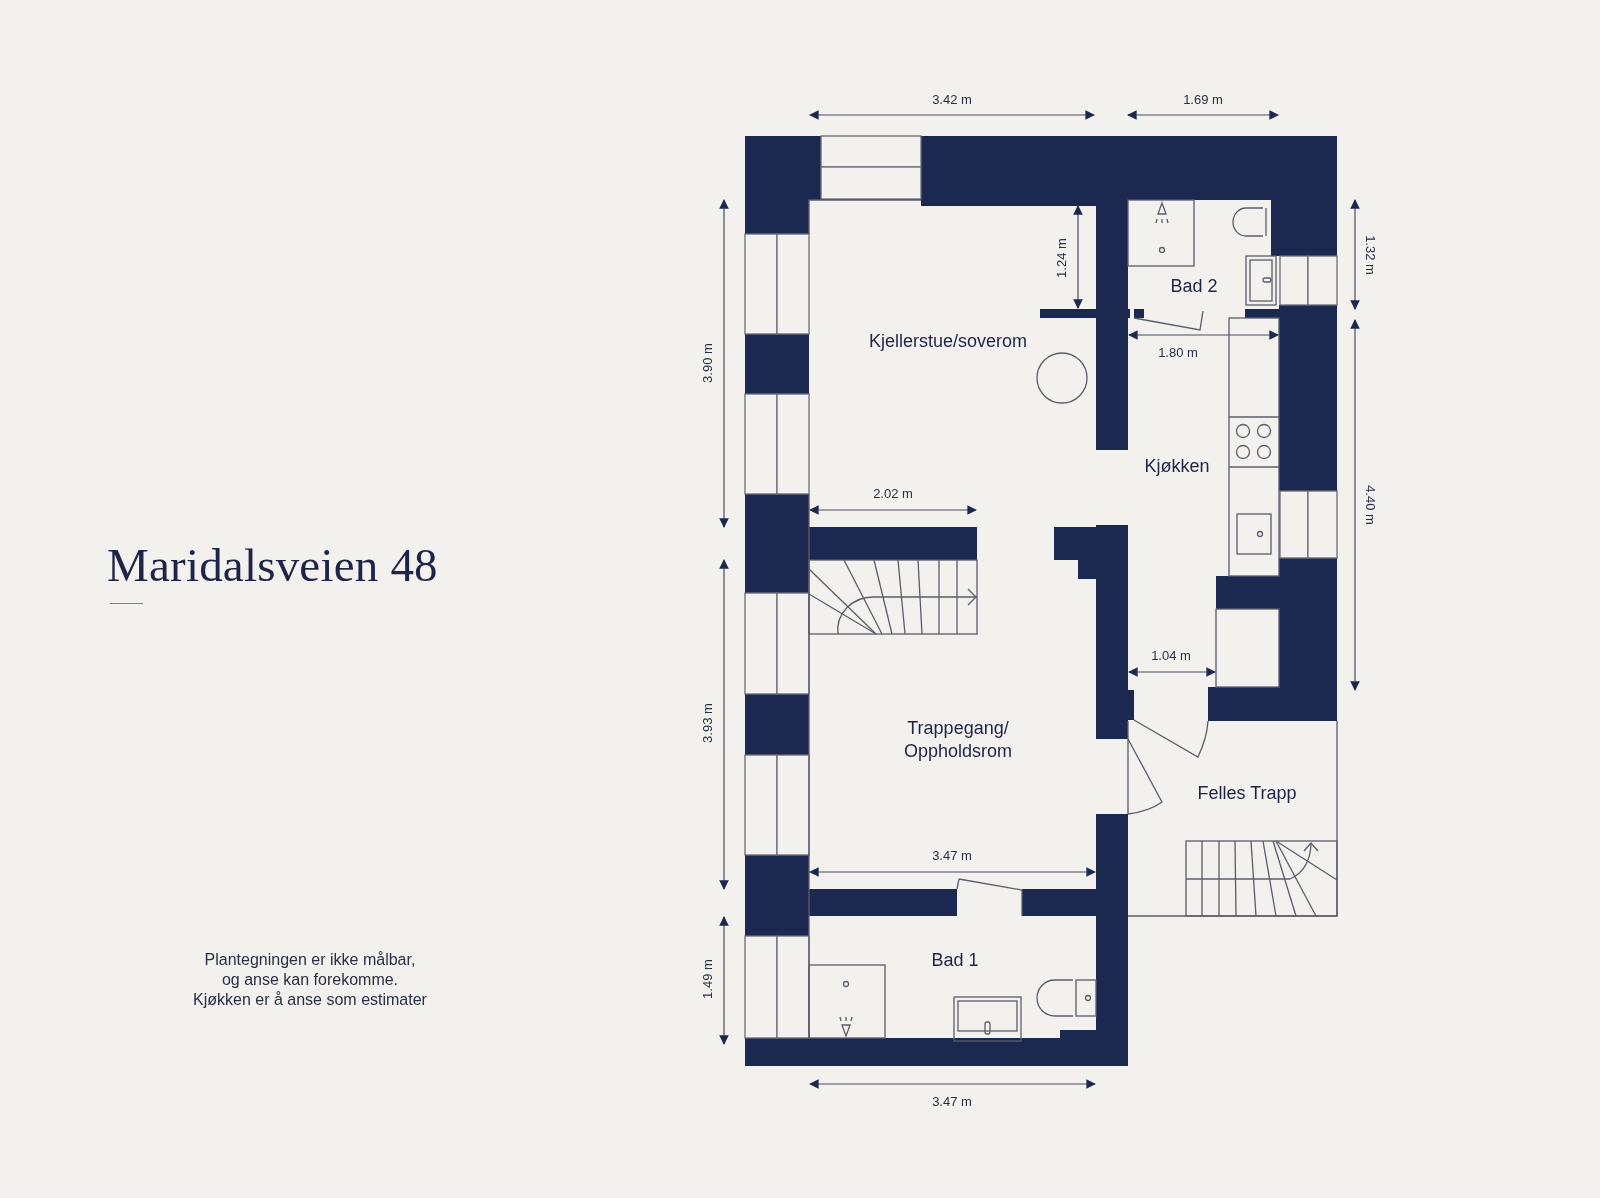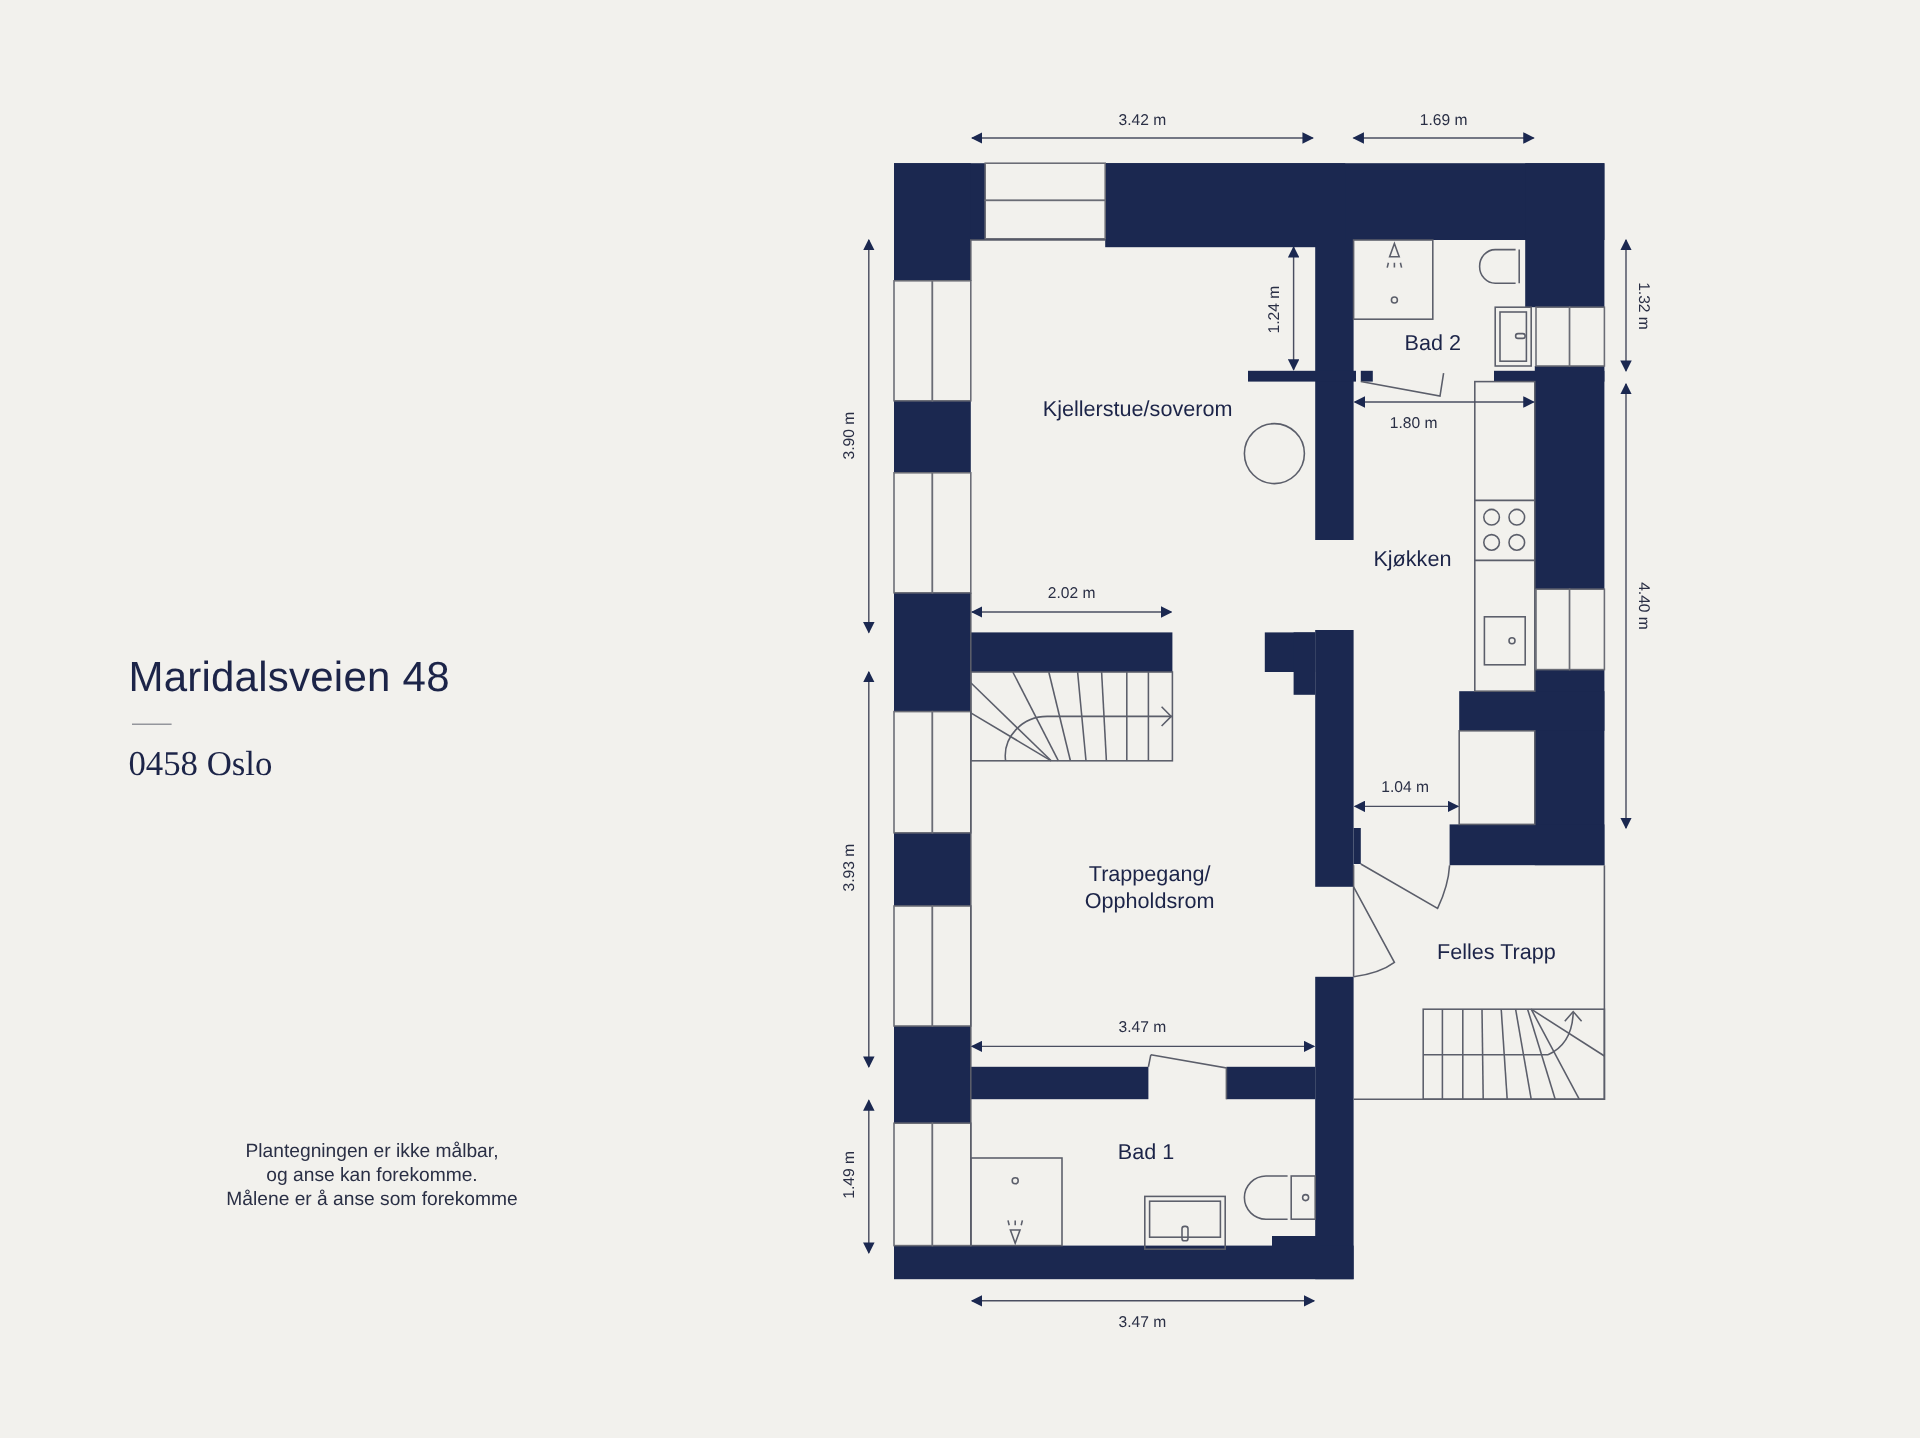--- a/index.html
+++ b/index.html
@@ -1,21 +1,21 @@
 <!DOCTYPE html>
 <html><head>
 <meta charset="utf-8">
 <style>
   html, body { margin: 0; padding: 0; }
   body {
     width: 1600px; height: 1198px; background: #f2f1ed; position: relative; overflow: hidden;
     font-family: "Liberation Sans", sans-serif;
   }
   .title-block { position: absolute; left: 107px; top: 545px; color: #1c2448; }
-  .title { font-family: Liberation Sans, sans-serif; font-size: 35px; letter-spacing: 0.2px; line-height: 40px; margin: 0; font-weight: normal; }
+  .title { font-family: Liberation Serif, serif; font-size: 47px; letter-spacing: 0.2px; line-height: 40px; margin: 0; font-weight: normal; }
   .rule { width: 33px; height: 1px; background: #7d7f88; margin: 18px 0 16px 3px; }
   .subtitle { font-family: "Liberation Serif", "DejaVu Serif", serif; font-size: 29px; line-height: 34px; margin: 0; font-weight: normal; }
   .disclaimer {
     position: absolute; left: 185px; top: 950px; width: 250px; text-align: center;
     font-family: Liberation Sans, sans-serif; font-size: 16px; line-height: 20px; color: #2a2f45;
   }
   .disclaimer div { white-space: nowrap; }
   svg.plan { position: absolute; left: 0; top: 0; }
   .room-label { font-family: "Liberation Sans", sans-serif; font-size: 18px; fill: #1c2448; }
   .dim-label { font-family: "Liberation Sans", sans-serif; font-size: 13px; fill: #2a2f45; }
@@ -23,27 +23,26 @@
   .thin { stroke: #5b5e6a; stroke-width: 1.3; fill: none; }
   .win { fill: #f2f1ed; stroke: #6a6c75; stroke-width: 1.3; }
   .dim { stroke: #4a4e60; stroke-width: 1.2; }
 </style>
 </head>
 <body>
 
 <div class="title-block">
   <h1 class="title">Maridalsveien 48</h1>
   <div class="rule"></div>
-  <h2 class="subtitle">0458 Oslo</h2>
 </div>
 
 <div class="disclaimer">
   <div>Plantegningen er ikke målbar,</div>
   <div>og anse kan forekomme.</div>
-  <div>Målene er å anse som forekomme</div>
+  <div>Kjøkken er å anse som estimater</div>
 </div>
 
 <svg class="plan" width="1600" height="1198" viewBox="0 0 1600 1198">
   <defs>
     <marker id="arr" viewBox="0 0 10 10" refX="9" refY="5" markerWidth="8" markerHeight="8" orient="auto-start-reverse">
       <path d="M0,0 L10,5 L0,10 z" fill="#1b2850"></path>
     </marker>
   </defs>
 
   <g>

